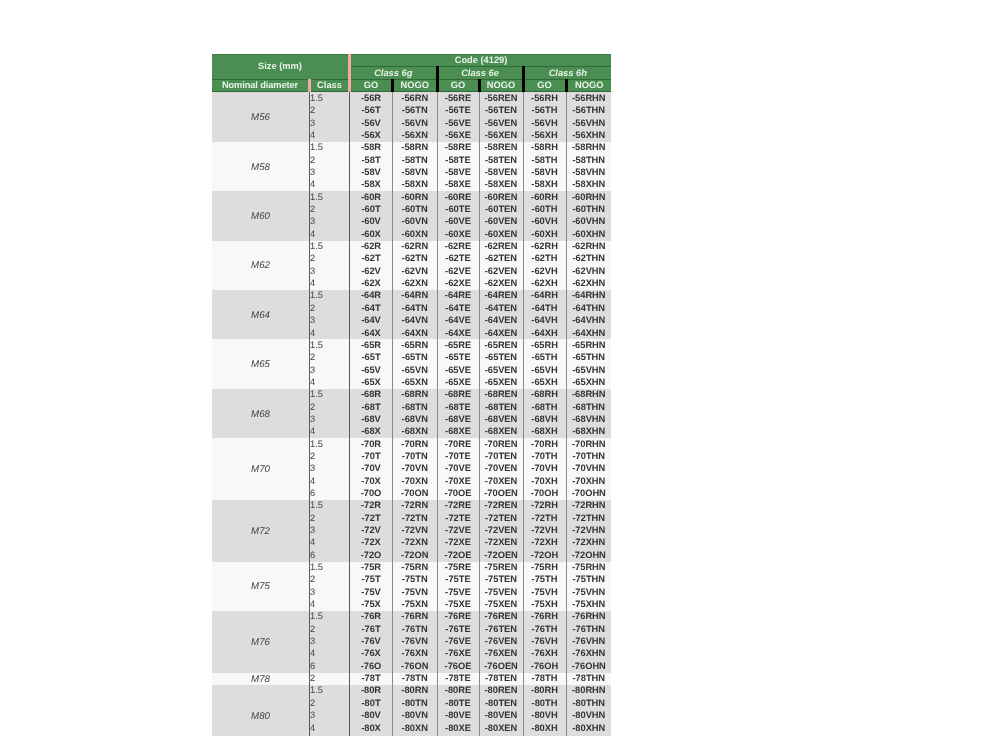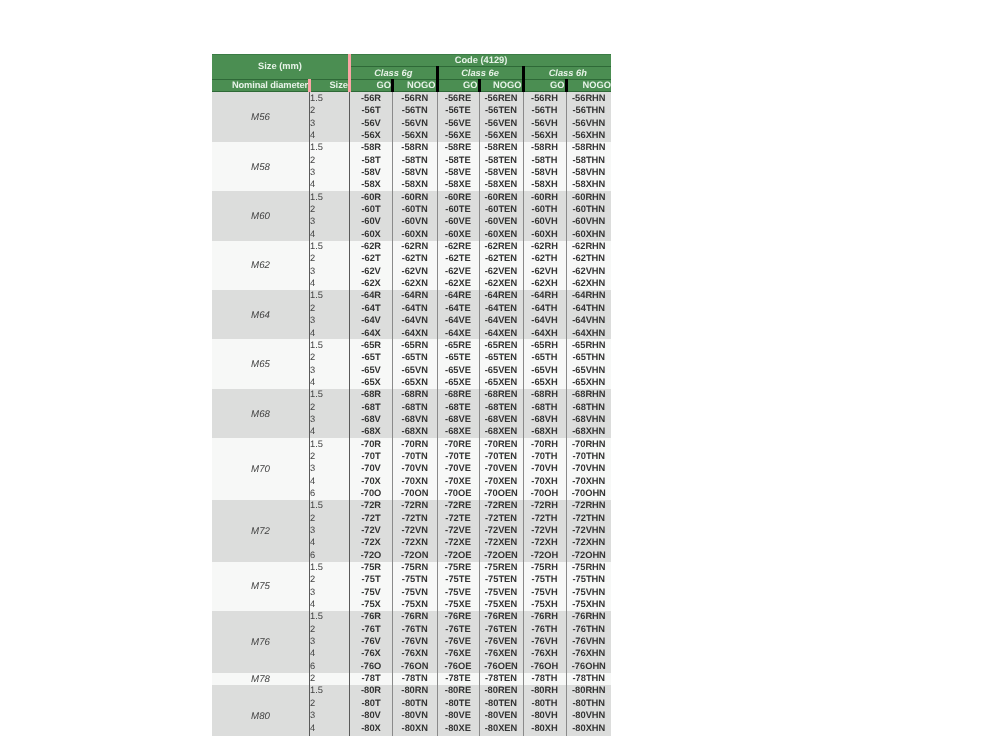--- a/index.html
+++ b/index.html
@@ -8,21 +8,21 @@
   body{width:1000px;height:736px;overflow:hidden;
        font-family:"Liberation Sans",sans-serif;
        -webkit-font-smoothing:antialiased;
        text-rendering:geometricPrecision;}
   #table-wrap{position:absolute;left:212px;top:18px;width:399px;will-change:transform;transform:translateZ(0);margin-top:36px;}
   table.spec{border-collapse:collapse;table-layout:fixed;width:399px;}
   table.spec td{padding:0;margin:0;line-height:1;vertical-align:middle;}
   .hdr{background:#4b8e52;color:#e7f3e8;font-weight:bold;text-align:center;font-size:9.3px;}
   tr.hrow1 td{height:11.4px;}
   tr.hrow2 td{height:11.9px;font-style:italic;}
-  tr.hrow3 td{height:11.2px;text-align:right;}
+  tr.hrow3 td{height:11.2px;}
   tr.drow td{height:12.355px;}
   td.body{font-size:9.3px;text-align:center;color:#333333;font-weight:bold;}
   td.sizecell{font-size:9.7px;text-align:center;color:#424242;font-weight:normal;font-style:italic;}
   td.pitch{font-size:9.3px;text-align:left;color:#424242;font-weight:normal;}
   td.sizecell span{position:relative;top:1px;display:inline-block;}
   .gdark{background:#dcdddc;}
   .glight{background:#f7f8f7;}
   .vmain{border-left:1px solid #5a5a5a;}
   .vsub{border-left:1px solid #8a8a8a;}
   .vgreen{border-left:3px solid #fca5a5;}
@@ -52,21 +52,21 @@
           <td class="hdr hgreen htop" colspan="2" rowspan="2">Size (mm)</td>
           <td class="hdr vgreen hgreen htop" colspan="6">Code (4129)</td>
         </tr>
 <tr class="hrow2">
           <td class="hdr vgreen hgreen" colspan="2">Class 6g</td>
           <td class="hdr vsubg hgreen" colspan="2">Class 6e</td>
           <td class="hdr vsubg hgreen" colspan="2">Class 6h</td>
         </tr>
 <tr class="hrow3">
           <td class="hdr hgreen tight">Nominal diameter</td>
-          <td class="hdr hgreen vgreen">Size</td>
+          <td class="hdr hgreen vgreen">Class</td>
           <td class="hdr hgreen vgreen">GO</td>
           <td class="hdr hgreen vsubg">NOGO</td>
           <td class="hdr hgreen vsubg">GO</td>
           <td class="hdr hgreen vsubg">NOGO</td>
           <td class="hdr hgreen vsubg">GO</td>
           <td class="hdr hgreen vsubg">NOGO</td>
         </tr>
 <tr class="drow gdark">
           <td class="sizecell" rowspan="4"><span>M56</span></td>
           <td class="pitch vmain">1.5</td>

